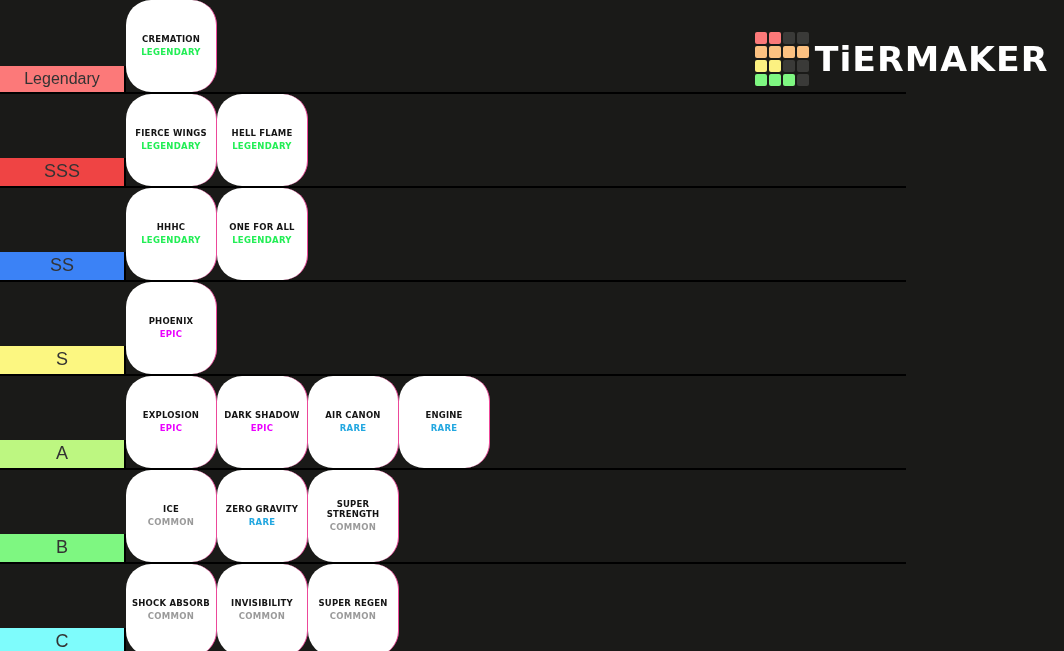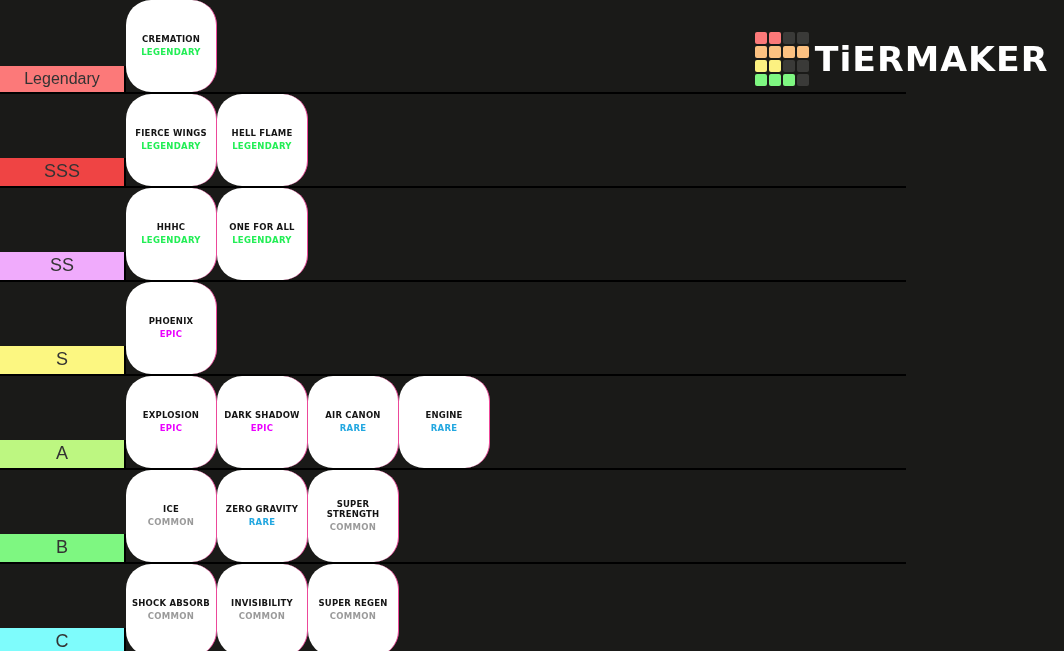--- a/index.html
+++ b/index.html
@@ -157,21 +157,21 @@
             <div class="card-name">FIERCE WINGS</div>
             <div class="card-rarity" style="color: rgb(34, 238, 85);">LEGENDARY</div>
           </div>
           <div class="card">
             <div class="card-name">HELL FLAME</div>
             <div class="card-rarity" style="color: rgb(34, 238, 85);">LEGENDARY</div>
           </div>
         </div>
       </div>
       <div class="tier-row">
-        <div class="tier-label" style="background: #f0abfc;">SS</div>
+        <div class="tier-label" style="background: #3b82f6;">SS</div>
         <div class="tier-items">
           <div class="card">
             <div class="card-name">HHHC</div>
             <div class="card-rarity" style="color: rgb(34, 238, 85);">LEGENDARY</div>
           </div>
           <div class="card">
             <div class="card-name">ONE FOR ALL</div>
             <div class="card-rarity" style="color: rgb(34, 238, 85);">LEGENDARY</div>
           </div>
         </div>

